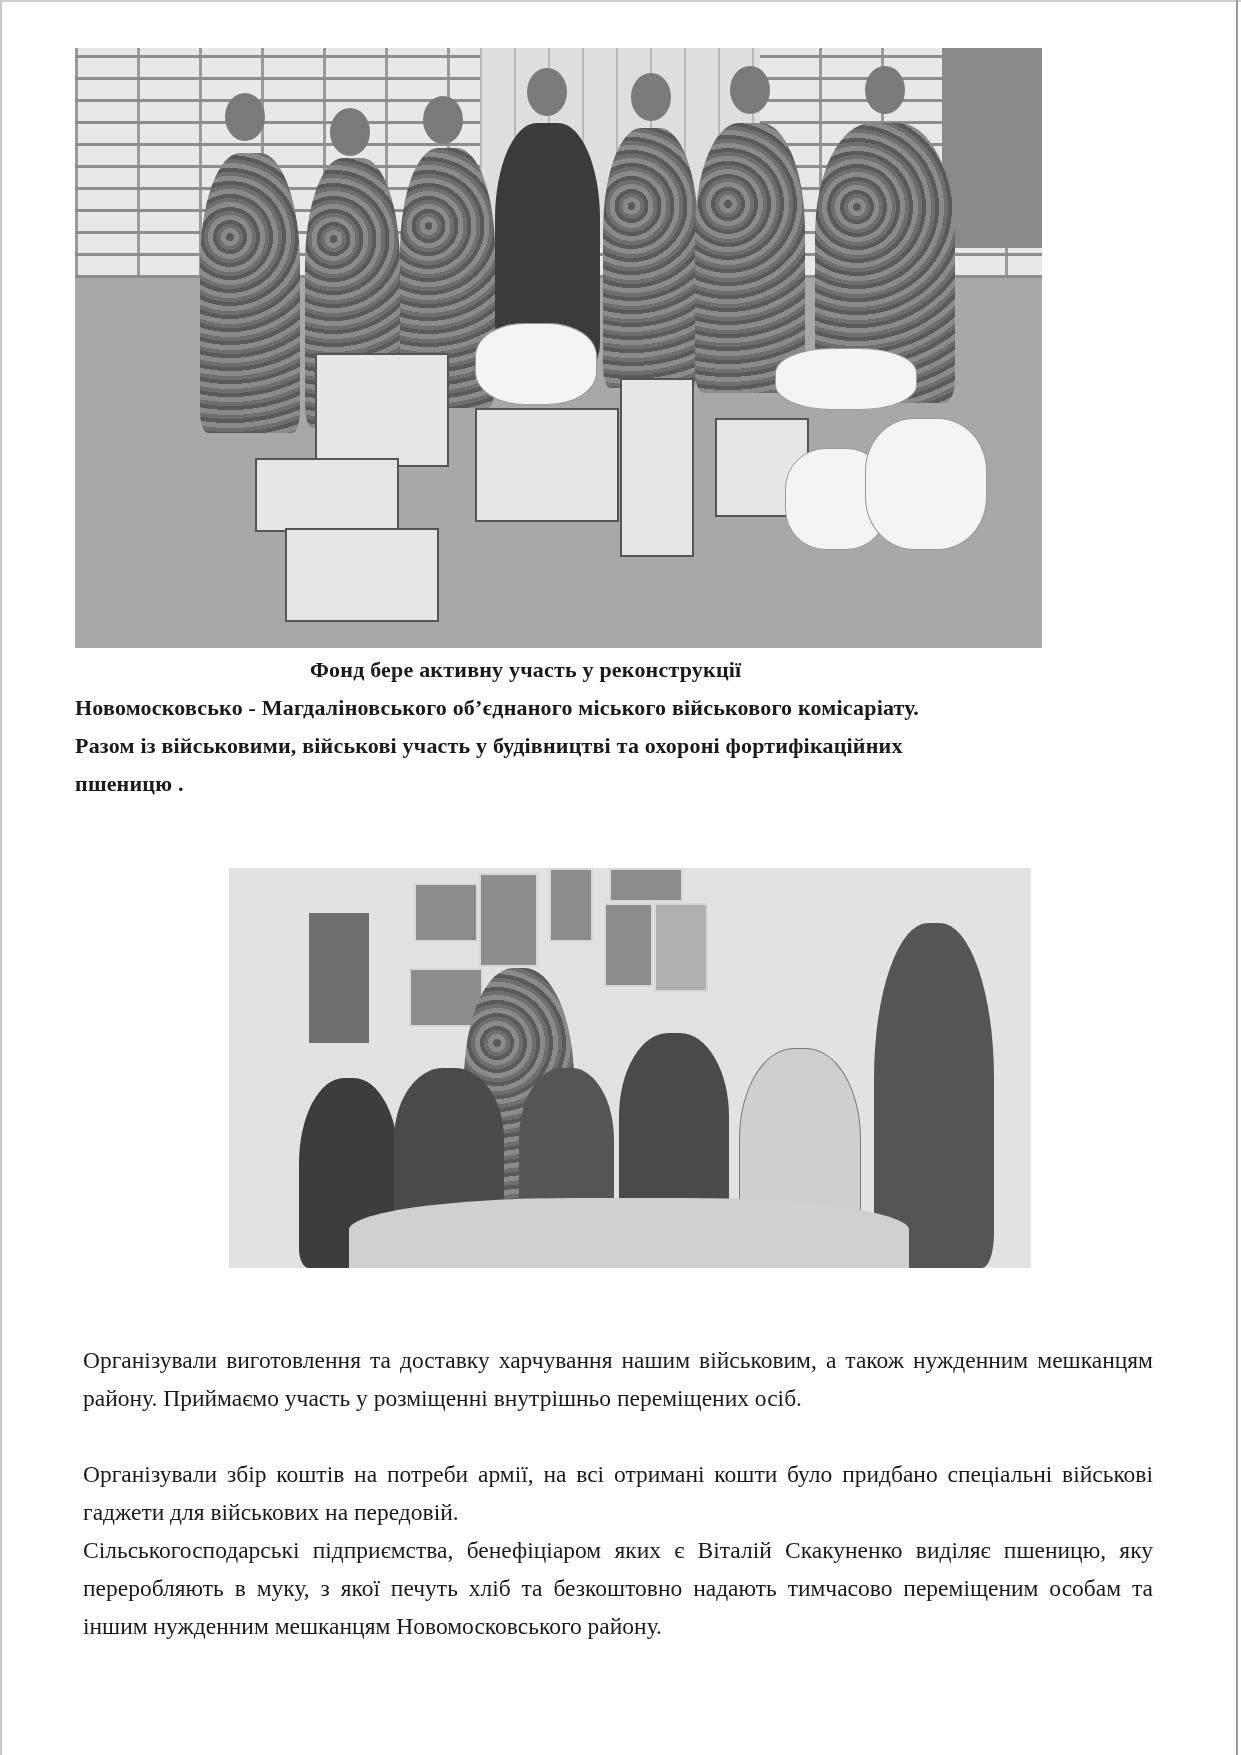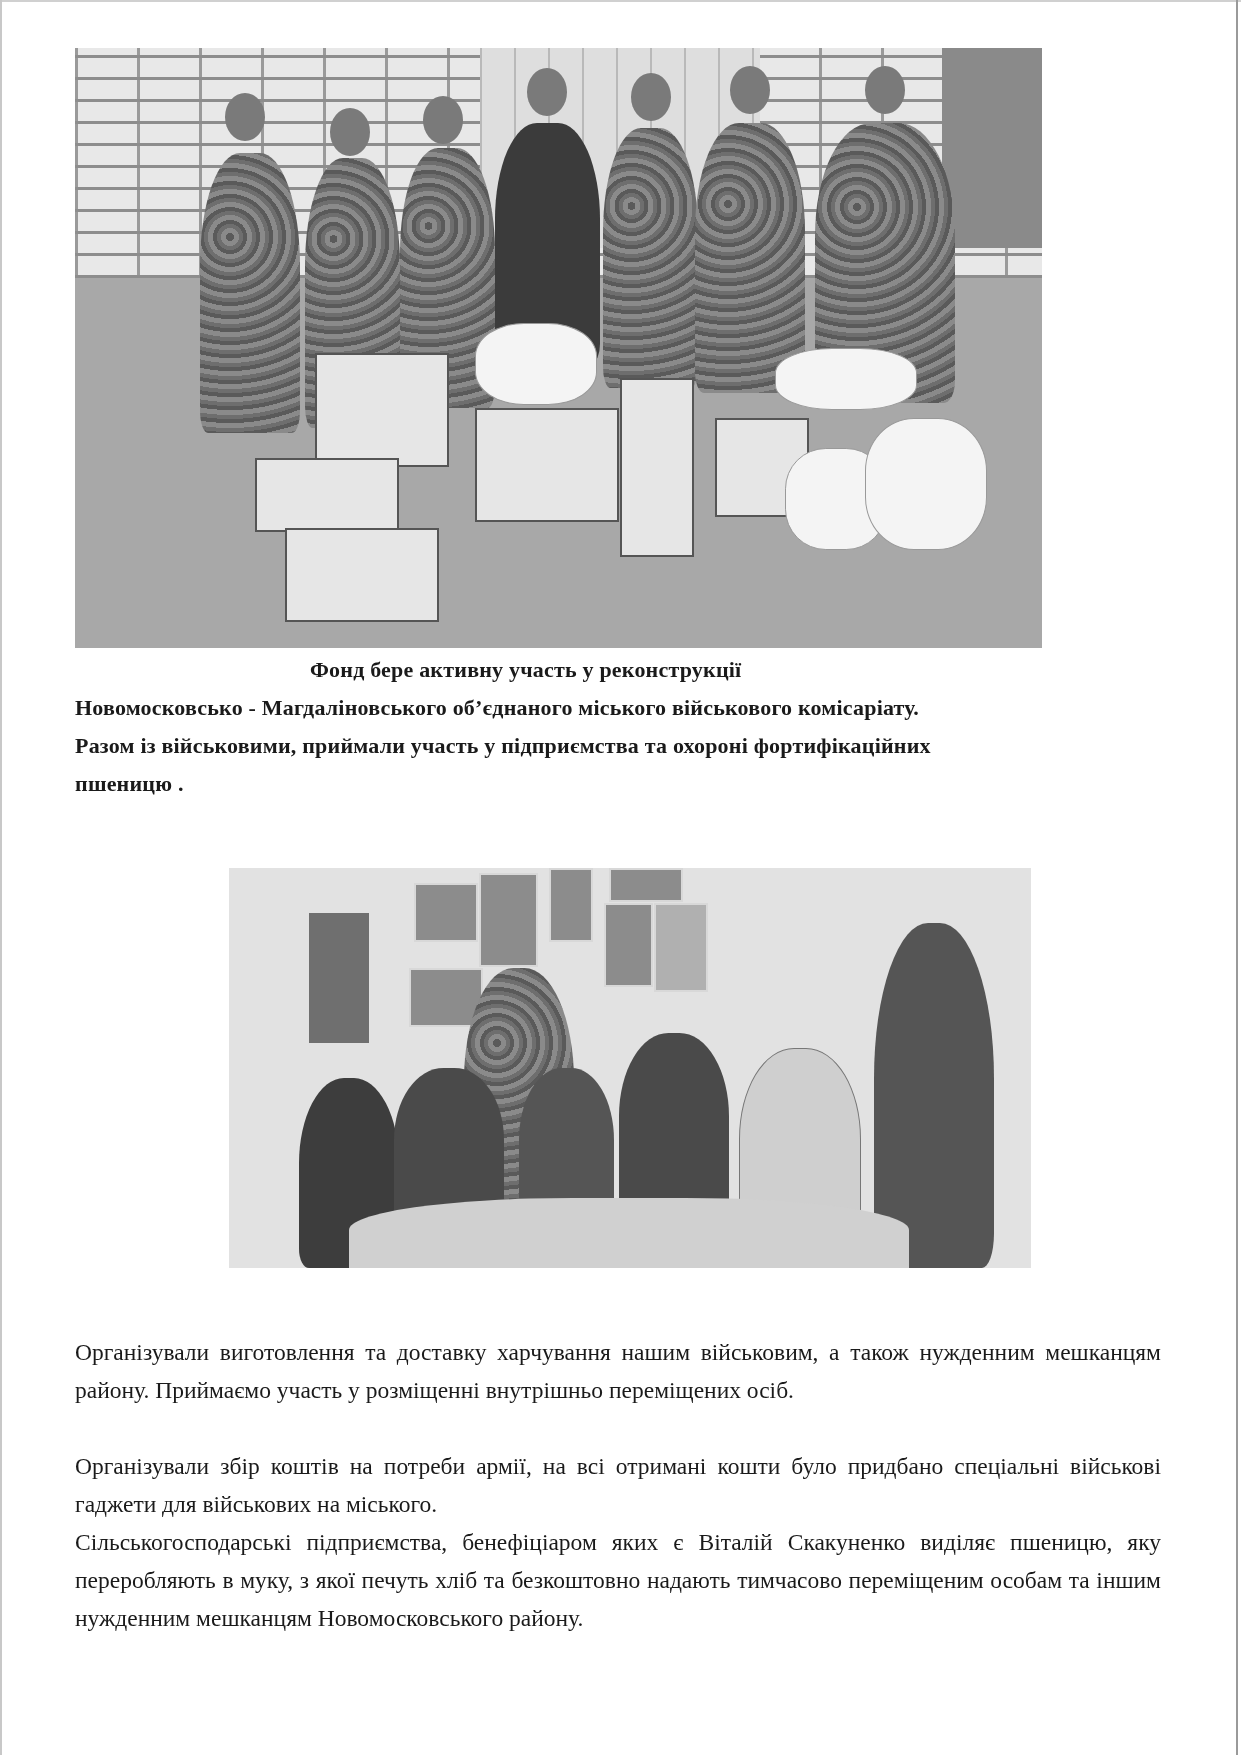--- a/index.html
+++ b/index.html
@@ -40,21 +40,21 @@
     .p2-person { position: absolute; border-radius: 45% 45% 10% 10%; }
 
     .caption { position: absolute; font-weight: bold; font-size: 22px; line-height: 38px; letter-spacing: 0.2px; }
     .caption-line { position: absolute; white-space: nowrap; }
     .cap-1 { left: 310px; top: 651px; font-family: Liberation Serif, serif; }
     .cap-2 { left: 75px; top: 689px; }
     .cap-3 { left: 75px; top: 727px; }
     .cap-4 { left: 75px; top: 765px; }
 
     .body-text { position: absolute; left: 75px; width: 1086px; font-size: 23.5px; line-height: 38px; }
-    .para { margin: 0; text-align: justify; text-align-last: left; }
+    .para { margin: 8px; text-align: justify; text-align-last: left; }
     .p-1 { top: 1333px; }
     .p-2 { top: 1447px; }
     .p-3 { top: 1523px; }
   </style>
 </head>
 <body>
 
 <div class="scan-border-top"></div>
 <div class="scan-border-left"></div>
 <div class="scan-border-right"></div>
@@ -88,21 +88,21 @@
   <div class="box" style="left:545px;top:330px;width:70px;height:175px;"></div>
   <div class="box" style="left:640px;top:370px;width:90px;height:95px;"></div>
   <div class="bag" style="left:700px;top:300px;width:140px;height:60px;"></div>
   <div class="bag" style="left:710px;top:400px;width:100px;height:100px;"></div>
   <div class="bag" style="left:790px;top:370px;width:120px;height:130px;"></div>
 </div>
 
 <div class="caption">
   <div class="caption-line cap-1">Фонд бере активну участь у реконструкції</div>
   <div class="caption-line cap-2">Новомосковсько - Магдаліновського об’єднаного міського військового комісаріату.</div>
-  <div class="caption-line cap-3">Разом із військовими, приймали участь у підприємства та охороні  фортифікаційних</div>
+  <div class="caption-line cap-3">Разом із військовими, військові участь у будівництві та охороні  фортифікаційних</div>
   <div class="caption-line cap-4">пшеницю .</div>
 </div>
 
 <div class="photo photo-2" title="Group photo: eight people around a table in an office with posters on the wall, two men standing">
   <div class="p2-wall"></div>
   <div class="p2-shelf"></div>
   <div class="p2-poster" style="left:185px;top:15px;width:60px;height:55px;"></div>
   <div class="p2-poster" style="left:250px;top:5px;width:55px;height:90px;"></div>
   <div class="p2-poster" style="left:320px;top:0px;width:40px;height:70px;"></div>
   <div class="p2-poster" style="left:380px;top:0px;width:70px;height:30px;"></div>
@@ -116,17 +116,17 @@
   <div class="p2-person" style="left:290px;top:200px;width:95px;height:160px;background:#555;"></div>
   <div class="p2-person" style="left:390px;top:165px;width:110px;height:185px;background:#4a4a4a;"></div>
   <div class="p2-person" style="left:510px;top:180px;width:120px;height:200px;background:#cfcfcf;border:1px solid #777;"></div>
   <div class="p2-table"></div>
 </div>
 
 <div class="body-text p-1">
   <p class="para">Організували виготовлення та доставку харчування нашим військовим, а також нужденним мешканцям району. Приймаємо участь у розміщенні внутрішньо переміщених осіб.</p>
 </div>
 <div class="body-text p-2">
-  <p class="para">Організували збір коштів на потреби армії, на всі отримані кошти було придбано спеціальні військові гаджети для військових на міського.</p>
+  <p class="para">Організували збір коштів на потреби армії, на всі отримані кошти було придбано спеціальні військові гаджети для військових на передовій.</p>
 </div>
 <div class="body-text p-3">
   <p class="para">Сільськогосподарські підприємства, бенефіціаром яких є Віталій Скакуненко виділяє пшеницю, яку переробляють в муку, з якої печуть хліб та безкоштовно надають тимчасово переміщеним особам та іншим нужденним мешканцям Новомосковського району.</p>
 </div>
 
 </body></html>

